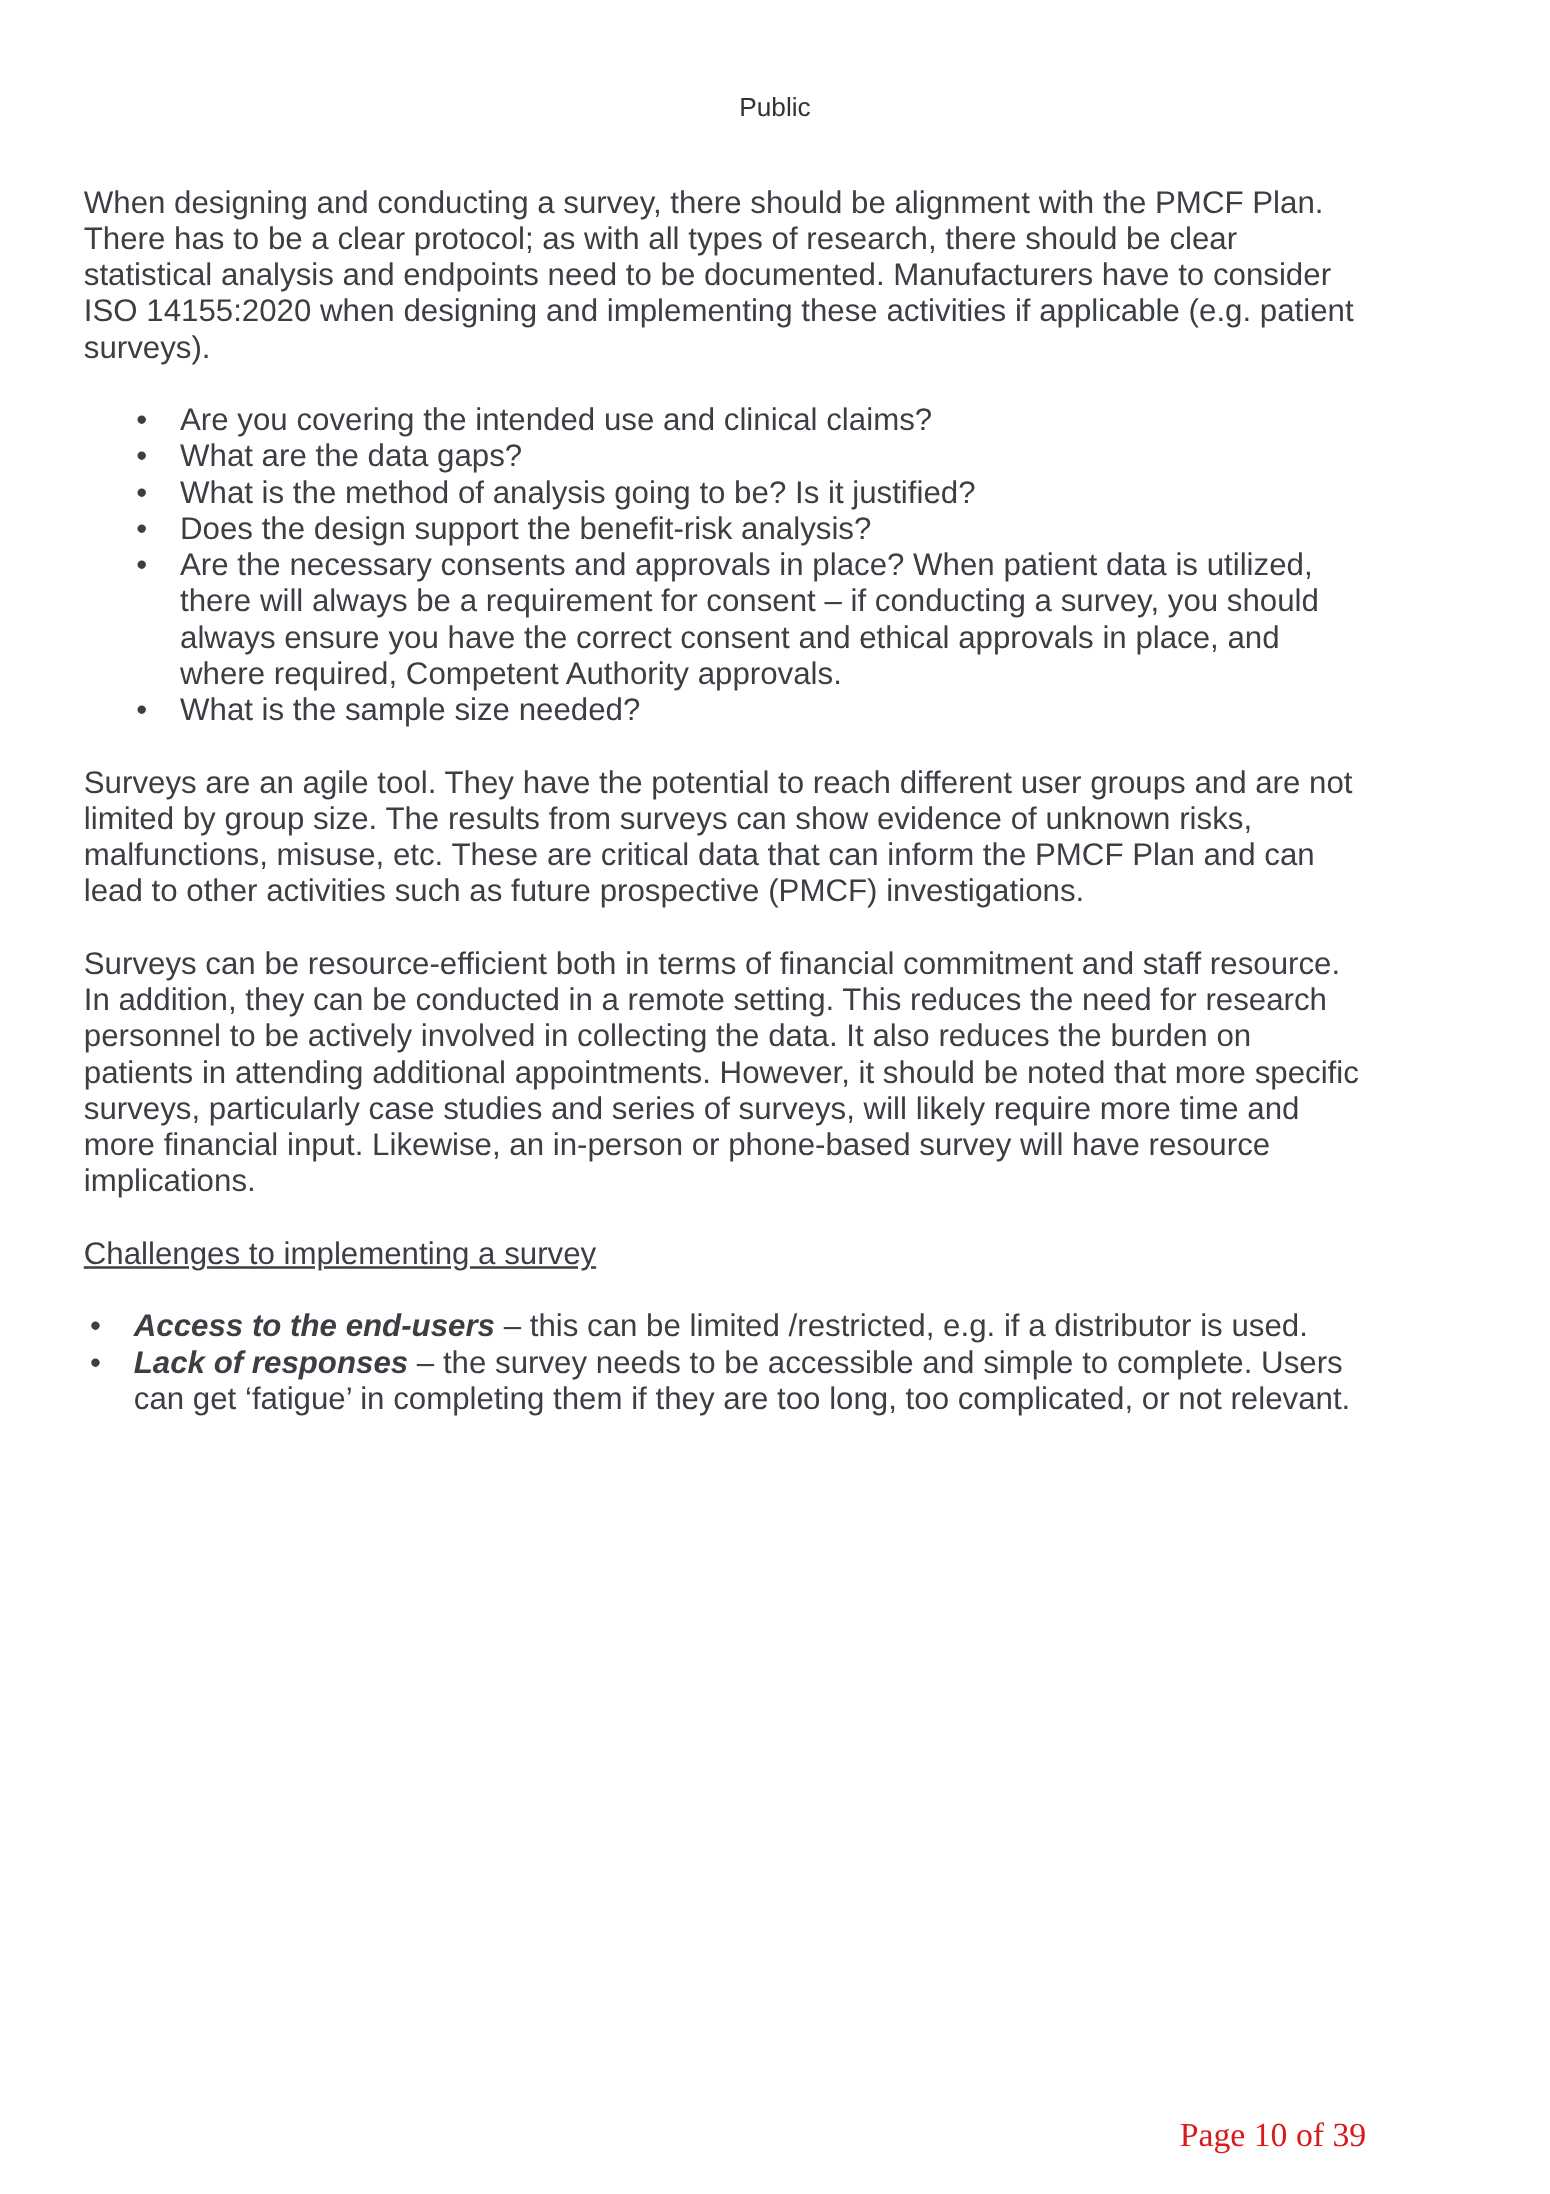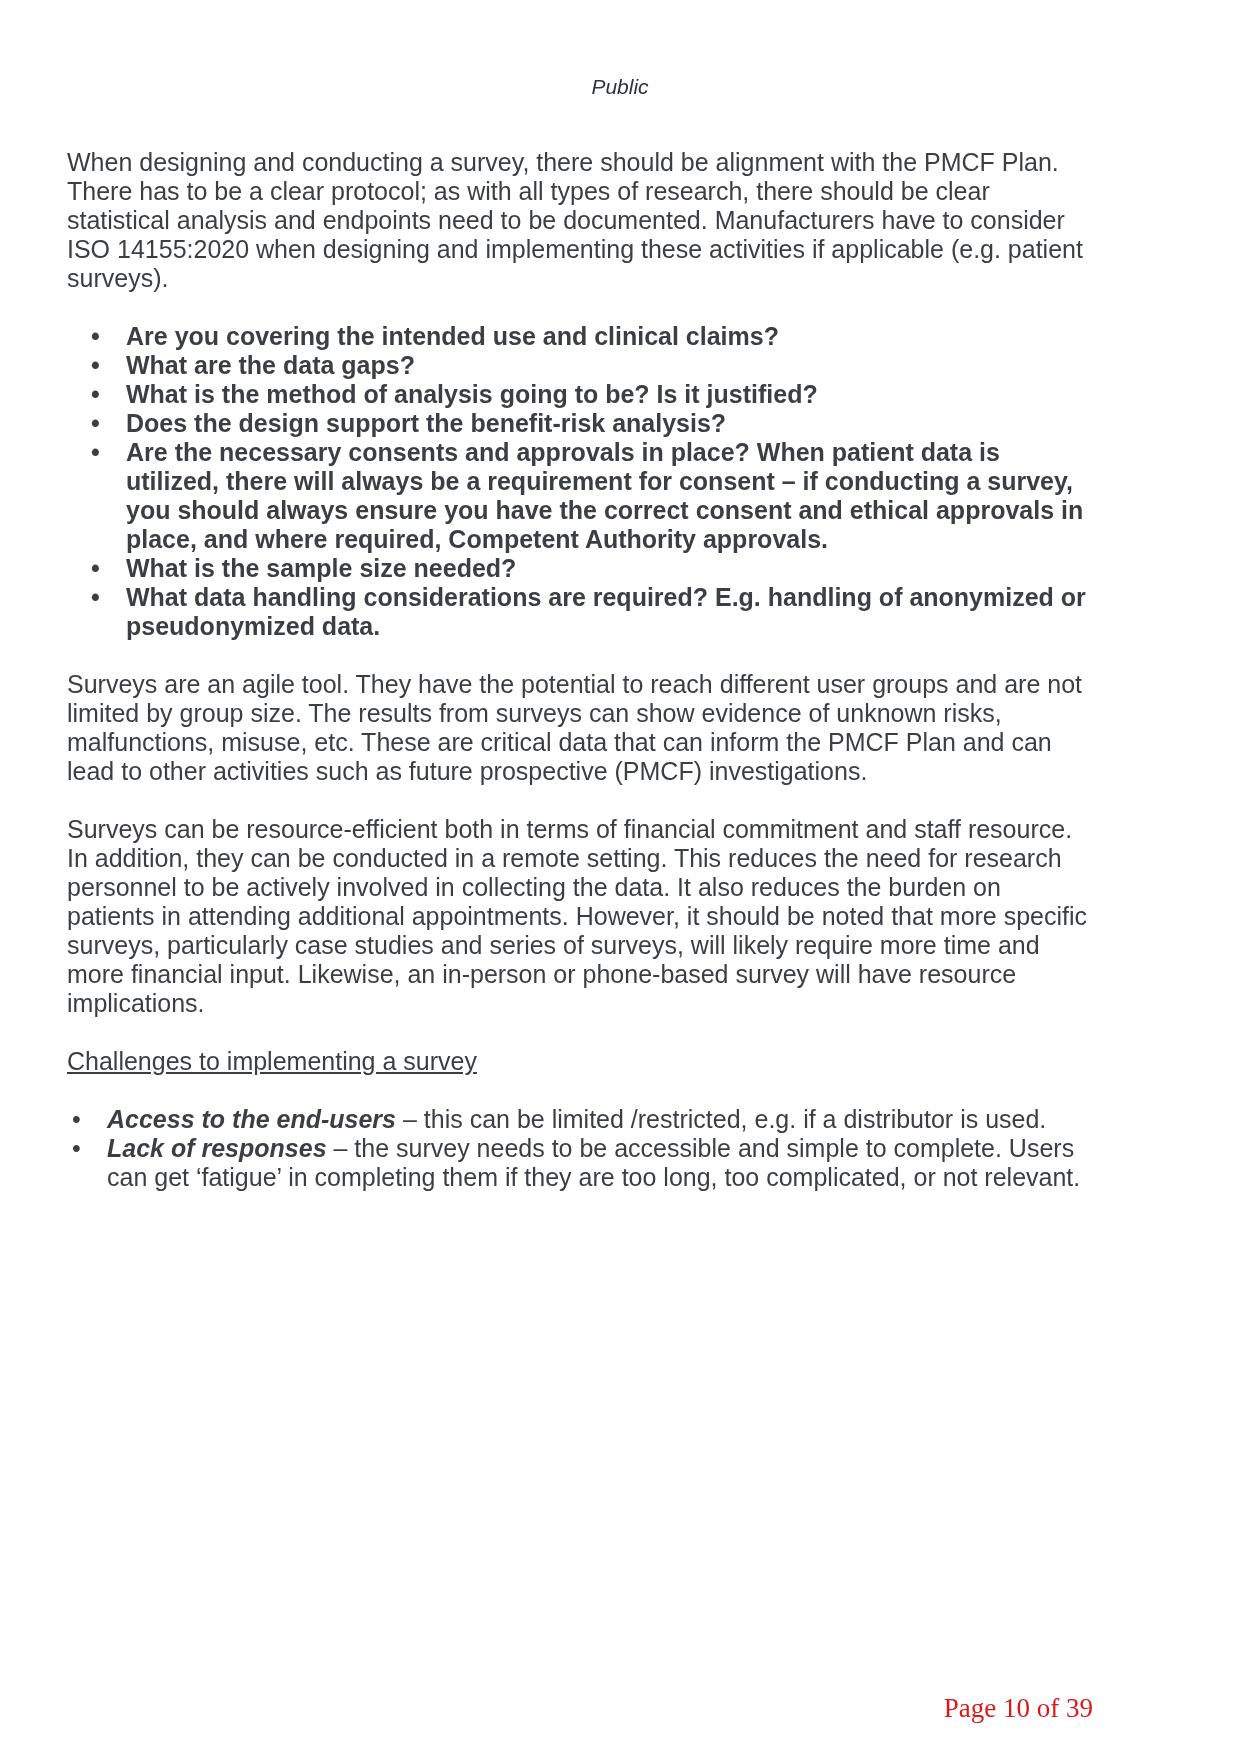--- a/index.html
+++ b/index.html
@@ -13,37 +13,35 @@
     position: relative;
     width: 1240px; height: 1755px;
     overflow: hidden;
   }
   .header {
     padding-top: 74px;
     text-align: center;
     font-size: 21px;
     line-height: 26px;
     color: #303438;
-    font-style: italic;
   }
   .content {
     padding-left: 67px;
     padding-right: 150px; 
     font-size: 25px;
     line-height: 29px;
   }
   .content p { margin: 29px 0 0 0; }
   .content p.first { margin-top: 48px; }
   .heading { text-decoration: underline; }
   ul { margin: 29px 0 0 0; padding: 0; list-style: none; }
   ul.considerations li {
     position: relative;
-    margin-left: 59px;   
+    margin-left: 77px;   
     padding: 0;
-    font-weight: bold;
   }
   ul.considerations li::before {
     content: "\2022";
     position: absolute;
     left: -35px;          
   }
   ul.challenges li {
     position: relative;
     margin-left: 40px;   
     padding: 0;
@@ -76,21 +74,20 @@
     <p class="first">When designing and conducting a survey, there should be alignment with the PMCF Plan.  There has to be a clear protocol; as with all types of research, there should be clear statistical analysis and endpoints need to be documented. Manufacturers have to consider ISO 14155:2020 when designing and implementing these activities if applicable (e.g. patient surveys).</p>
 
 
     <ul class="considerations">
       <li>Are you covering the intended use and clinical claims?</li>
       <li>What are the data gaps?</li>
       <li>What is the method of analysis going to be? Is it justified?</li>
       <li>Does the design support the benefit-risk analysis?</li>
       <li>Are the necessary consents and approvals in place? When patient data is utilized, there will always be a requirement for consent – if conducting a survey, you should always ensure you have the correct consent and ethical approvals in place, and where required, Competent Authority approvals.</li>
       <li>What is the sample size needed?</li>
-      <li>What data handling considerations are required? E.g. handling of anonymized or pseudonymized data.</li>
     </ul>
 
 
     <p>Surveys are an agile tool. They have the potential to reach different user groups and are not limited by group size. The results from surveys can show evidence of unknown risks, malfunctions, misuse, etc. These are critical data that can inform the PMCF Plan and can lead to other activities such as future prospective (PMCF) investigations.</p>
 
     <p>Surveys can be resource-efficient both in terms of financial commitment and staff resource. In addition, they can be conducted in a remote setting. This reduces the need for research personnel to be actively involved in collecting the data. It also reduces the burden on patients in attending additional appointments. However, it should be noted that more specific surveys, particularly case studies and series of surveys, will likely require more time and more financial input. Likewise, an in-person or phone-based survey will have resource implications.</p>
 
     <p class="heading">Challenges to implementing a survey</p>
 
     <ul class="challenges">

